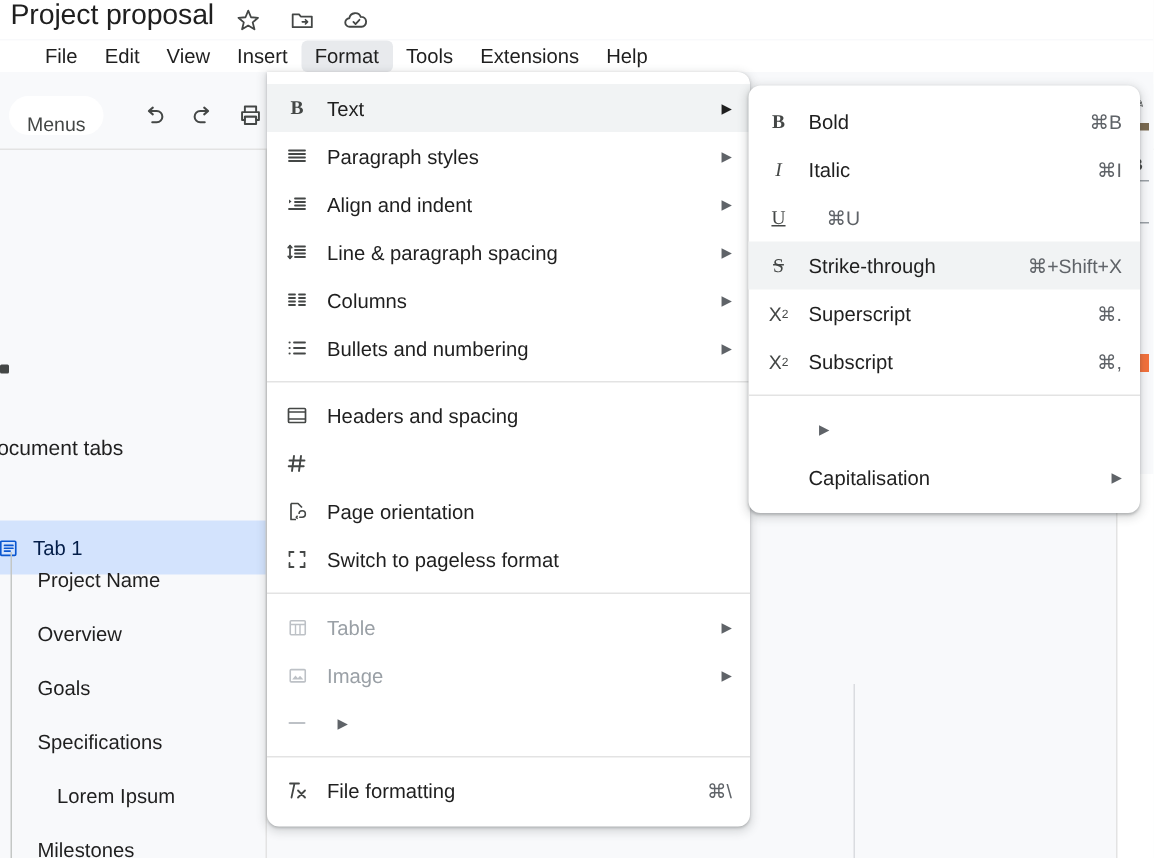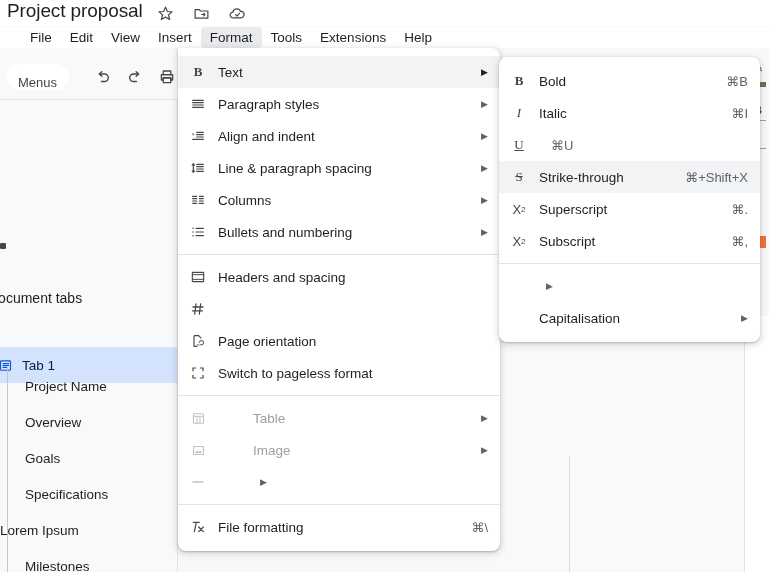--- a/index.html
+++ b/index.html
@@ -86,21 +86,21 @@
   .tree { position: absolute; left: 0; top: 268px; width: 178px; }
   .tree-line {
     position: absolute; left: 7px; top: 0px; width: 1px; height: 288px;
     background: #c4c7c5;
   }
   .tree-item {
     height: 36px; display: flex; align-items: center;
     font-size: 13.5px; color: #1f1f1f; white-space: nowrap;
   }
   .tree-item.lvl1 { padding-left: 25px; }
-  .tree-item.lvl2 { }
+  .tree-item.lvl2 { padding-left: 38px; }
 
   .sidebar-edge {
     position: absolute; left: 177px; top: 100px; width: 1px; height: 472px;
     background: #e3e3e3;
   }
 
   
   .doc-area {
     position: absolute; left: 178px; top: 100px; width: 591px; height: 472px;
     background: #f8f9fb;
@@ -129,21 +129,21 @@
   }
   #format-menu { left: 178px; top: 48px; width: 322px; border-radius: 0 8px 8px 8px; padding-top: 8px; padding-bottom: 8px; }
   #text-submenu { left: 499px; top: 57px; width: 261px; border-radius: 8px; padding: 8px 0; }
 
   .mrow {
     position: relative; display: flex; align-items: center;
     height: 32px; padding: 0 12px 0 0;
     font-size: 13.5px; color: #1f1f1f; cursor: default;
   }
   .mrow.hl { background: #f1f3f4; }
-  .mrow.disabled { color: #9aa0a6; gap: 35px; }
+  .mrow.disabled { color: #9aa0a6; }
   .mrow .m-ico {
     width: 40px; min-width: 40px; display: flex; align-items: center; justify-content: center;
     color: #444746; font-size: 13px;
   }
   .mrow.disabled .m-ico { color: #bdc1c6; }
   .mrow .m-ico svg { display: block; }
   .mrow .m-label { flex: 1 1 auto; white-space: nowrap; }
   .mrow .m-accel { color: #5f6368; font-size: 13px; white-space: nowrap; padding-left: 12px; }
   .mrow .m-arrow {
     width: 14px; min-width: 14px; text-align: right; font-size: 9px; color: #5f6368; line-height: 1;

